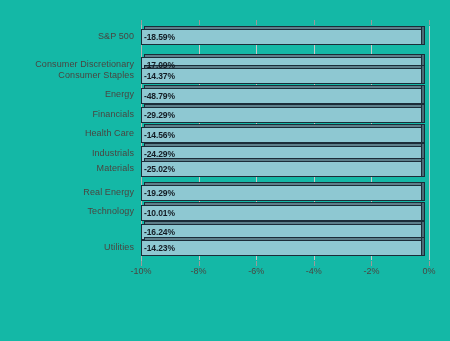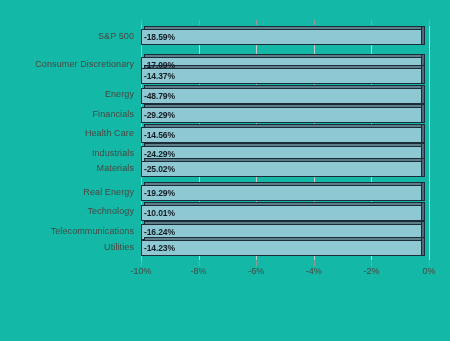--- a/index.html
+++ b/index.html
@@ -174,20 +174,21 @@
         <div class="row" style="top: 28px;">
           <div class="cat-label">Consumer Discretionary</div>
           <div class="bar-wrap">
             <div class="bar-top"></div>
             <div class="bar-side"></div>
             <div class="bar-front"></div>
             <div class="bar-value">-17.09%</div>
           </div>
         </div>
         <div class="row" style="top: 39.25px;">
+          <div class="cat-label">Consumer Staples</div>
           <div class="bar-wrap">
             <div class="bar-top"></div>
             <div class="bar-side"></div>
             <div class="bar-front"></div>
             <div class="bar-value">-14.37%</div>
           </div>
         </div>
         <div class="row" style="top: 58.75px;">
           <div class="cat-label">Energy</div>
           <div class="bar-wrap">
@@ -245,21 +246,20 @@
         <div class="row" style="top: 175.75px;">
           <div class="cat-label">Technology</div>
           <div class="bar-wrap">
             <div class="bar-top"></div>
             <div class="bar-side"></div>
             <div class="bar-front"></div>
             <div class="bar-value">-10.01%</div>
           </div>
         </div>
         <div class="row" style="top: 195.25px;">
-          <div class="cat-label">Telecommunications</div>
           <div class="bar-wrap">
             <div class="bar-top"></div>
             <div class="bar-side"></div>
             <div class="bar-front"></div>
             <div class="bar-value">-16.24%</div>
           </div>
         </div>
         <div class="row" style="top: 211px; padding-left: 39px;">
           <div class="cat-label">Utilities</div>
           <div class="bar-wrap">

